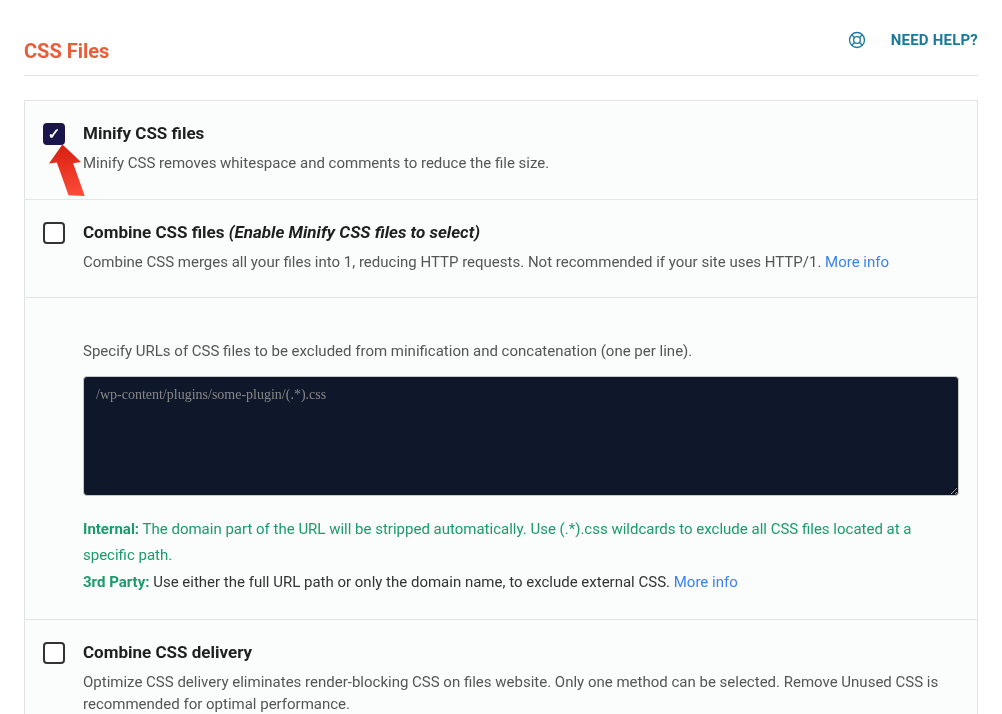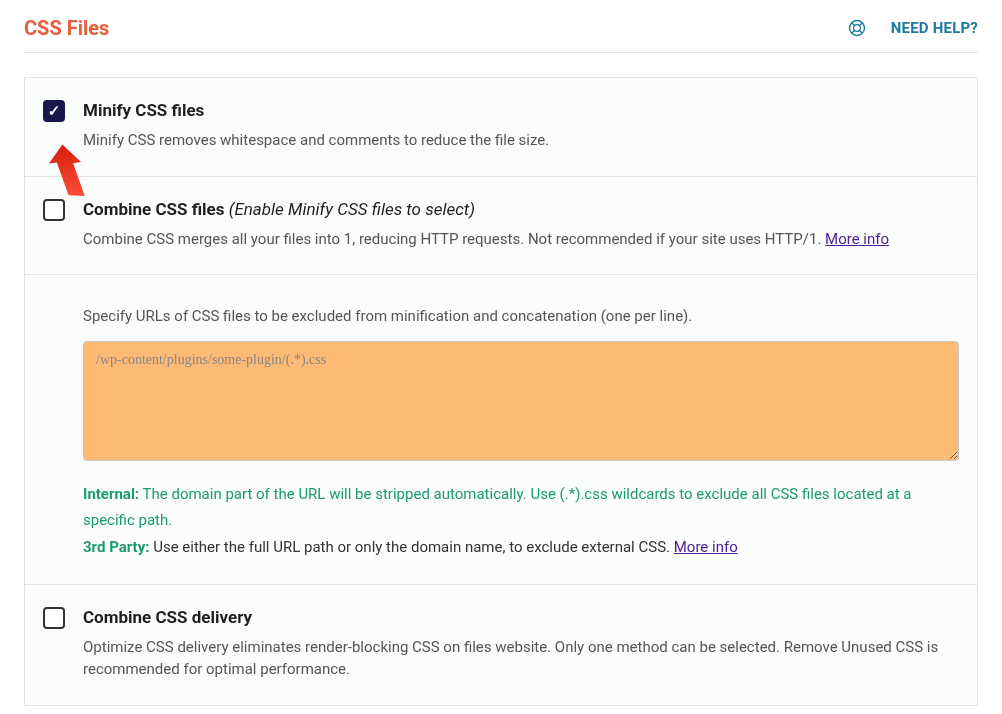--- a/index.html
+++ b/index.html
@@ -17,20 +17,21 @@
       display: flex;
       justify-content: space-between;
       align-items: center;
       padding-bottom: 12px;
       border-bottom: 1px solid #e5e5e5;
     }
     .page-title {
       color: #e95d3b;
       font-size: 20px;
       font-weight: 700;
+      margin-top: 23px;
     }
     .help-link {
       display: flex;
       align-items: center;
       gap: 24px;
       color: #1b7a9e;
       font-weight: 700;
       font-size: 15px;
       letter-spacing: 0.2px;
       cursor: pointer;
@@ -75,60 +76,59 @@
     }
     .checkmark { color: #fff; font-size: 15px; line-height: 1; font-weight: 700; }
 
     .option-label {
       font-size: 17px;
       font-weight: 700;
       color: #1f1f1f;
     }
     .option-subnote {
       font-style: italic;
-      font-weight: 400;
+      font-weight: 700;
     }
     .option-desc {
       margin-top: 9px;
       font-size: 15px;
       color: #555;
       line-height: 1.5;
     }
     .more-info {
-      text-decoration: underline;
-      color: #4c1d95;
+      color: #3b82f6;
       cursor: pointer;
       margin-top: 48px;
     }
 
     .sub-block {
       padding-left: 40px;
     }
     .sub-title {
       font-size: 17px;
       font-weight: 600;
       color: #333;
       margin-top: 6px;
     }
     .sub-desc {
       font-size: 15px;
       color: #555;
-      margin-top: 10px;
+      margin-top: 22px;
     }
     .exclude-textarea {
       margin-top: 16px;
       width: 100%;
       height: 120px;
       border: 1px solid #c9c9c9;
       border-radius: 4px;
       padding: 10px 12px;
       font-family: Georgia, serif;
       font-size: 14px;
       color: #666;
-      background: #fdba74;
+      background: #0f172a;
       resize: both;
     }
     .exclude-textarea::placeholder { color: #888; }
 
     .hints {
       margin-top: 16px;
       font-size: 15px;
       line-height: 1.75;
     }
     .hint-green { color: #1b9b6c; }

